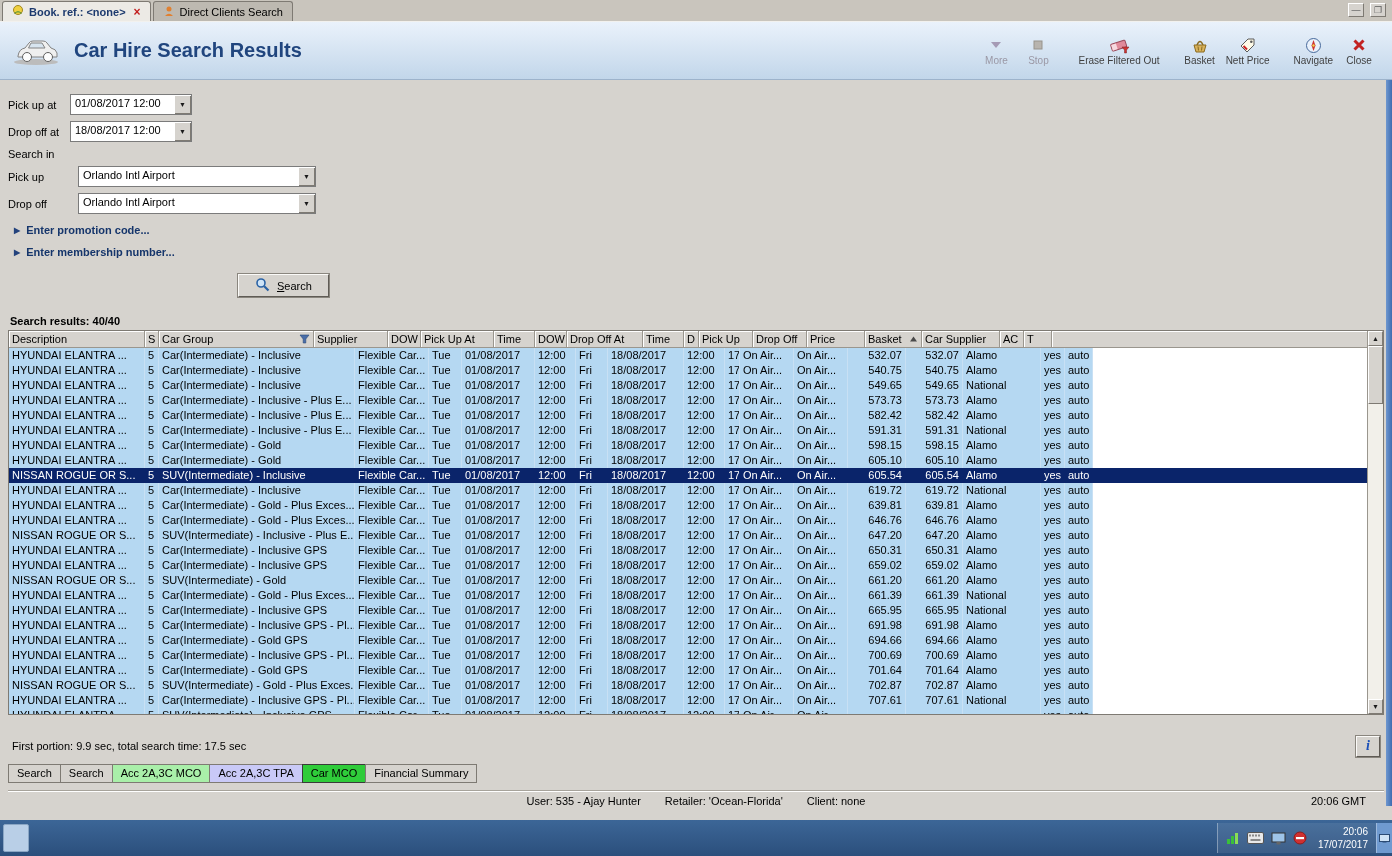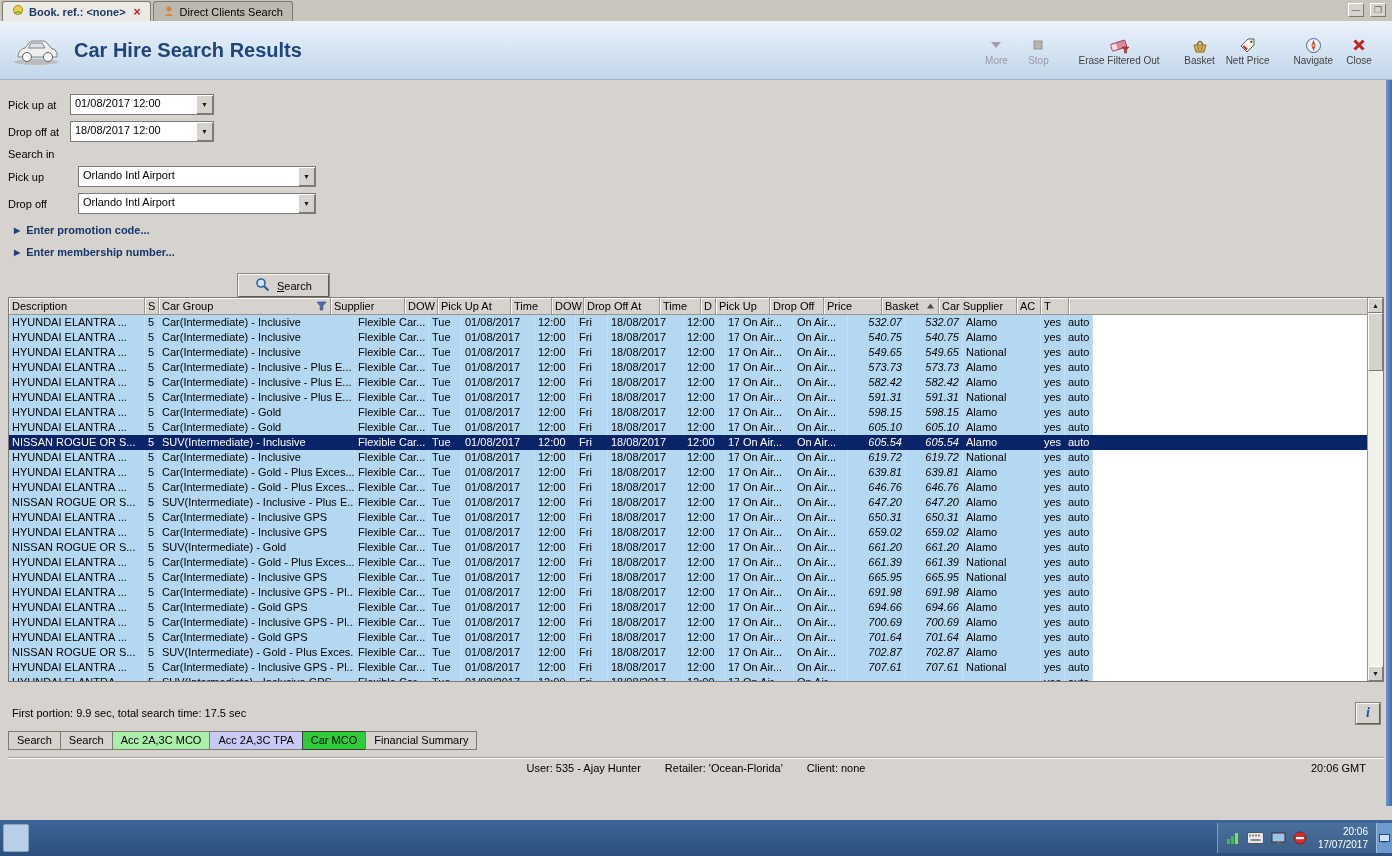--- a/index.html
+++ b/index.html
@@ -26,21 +26,21 @@
   .tbtn.disabled { color:#9b98a5; }
   .tgap { width:14px; }
 
   
   .main { padding:14px 8px 0 8px; position:relative; }
   .frow { display:flex; align-items:center; margin-bottom:6px; }
   .flabel { width:62px; }
   .combo { display:inline-flex; align-items:stretch; height:21px; background:#fff; border:1px solid #7b7b7b; }
   .combo .val { flex:1; padding:2px 4px; white-space:nowrap; overflow:hidden; }
   .combo .drop { width:17px; background:#d6d3ce; box-shadow: inset 1px 1px 0 #fff, inset -1px -1px 0 #7e7a73; display:flex; align-items:center; justify-content:center; font-size:7px; color:#1a1a1a; }
-  .combo.date { width:144px; }
+  .combo.date { width:122px; }
   .combo.place { width:238px; margin-left:8px; }
 
   .sin-bar { display:flex; align-items:flex-end; height:21px; border-bottom:1px solid #9a968e; width:300px; margin-left:8px; }
   .sin-tab { padding:3px 9px 2px 9px; cursor:default; }
   .sin-tab.active { background:#d6d3ce; border:1px solid #9a968e; border-bottom:1px solid #d6d3ce; margin-bottom:-1px; border-radius:2px 2px 0 0; }
 
   .expander { display:flex; align-items:center; gap:6px; margin:10px 0 0 6px; font-weight:bold; color:#15356b; cursor:default; }
   .expander .arr { font-size:8px; color:#23427c; }
 
   .search-row { margin:16px 0 0 230px; }
@@ -51,21 +51,21 @@
   .results-count { font-weight:bold; margin:18px 0 3px 2px; }
 
   
   .table { position:relative; width:1376px; height:385px; border:1px solid #7e7a73; background:#fff; }
   .thead { display:flex; height:17px; background:#d6d3ce; padding-right:16px; }
   .th { display:flex; align-items:center; justify-content:space-between; padding:0 3px; background:#d6d3ce; border-right:1px solid #9a968e; border-bottom:1px solid #9a968e; box-shadow: inset 1px 1px 0 #fff; white-space:nowrap; overflow:hidden; cursor:default; }
   .th.fill { flex:1; border-right:none; }
   .tbody { position:absolute; top:17px; left:0; right:16px; bottom:0; overflow:hidden; background:#fff; }
   .tr { display:flex; height:15px; }
   .td { height:15px; line-height:14px; padding:0 3px; background:#b5d8f2; border-right:1px solid #c8e0f4; white-space:nowrap; overflow:hidden; }
-  .td.r { text-align:right;font-style:italic; }
+  .td.r { text-align:right; }
   .td.fill { flex:1; background:#fff; border-right:none; }
   .tr.selected .td { background:#0a246a; color:#fff; border-right-color:#0a246a; }
   .tr.selected .td.fill { background:#0a246a; }
 
   .vscroll { position:absolute; top:0; right:0; bottom:0; width:16px; background:#f2f0ea; border-left:1px solid #9a968e; }
   .vsbtn { width:15px; height:15px; background:#d6d3ce; border:1px solid; border-color:#fff #7e7a73 #7e7a73 #fff; font-size:7px; text-align:center; line-height:13px; color:#1a1a1a; }
   .vsbtn.dn { position:absolute; bottom:0; }
   .vsthumb { width:15px; height:58px; background:#d6d3ce; border:1px solid; border-color:#fff #7e7a73 #7e7a73 #fff; }
 
   
@@ -249,30 +249,31 @@
     <div class="search-row">
       <div class="btn3d">
         <span><svg width="15" height="15">
               <circle cx="6" cy="6" r="4" fill="#cfe4f7" stroke="#2a62a5" stroke-width="1.6"></circle>
               <line x1="9.2" y1="9.2" x2="13.5" y2="13.5" stroke="#2a62a5" stroke-width="2.2"></line>
             </svg></span>
         <span class="search-label">Search</span>
       </div>
     </div>
 
+    <div class="results-count">Search results: 40/40</div>
 
     <div class="table">
       <div class="thead">
           <div class="th" style="width: 136px;">
             <span>Description</span>
           </div>
           <div class="th" style="width: 14px;">
             <span>S</span>
           </div>
-          <div class="th" style="width: 172px;">
+          <div class="th" style="width: 155px;">
             <span>Car Group</span>
             <svg width="11" height="10">
               <path d="M1 1 L10 1 L6.8 5 L6.8 9 L4.2 9 L4.2 5 Z" fill="#4a6ea9" stroke="#2a4a7a" stroke-width="0.6"></path>
             </svg>
           </div>
           <div class="th" style="width: 74px;">
             <span>Supplier</span>
           </div>
           <div class="th" style="width: 33px;">
             <span>DOW</span>

